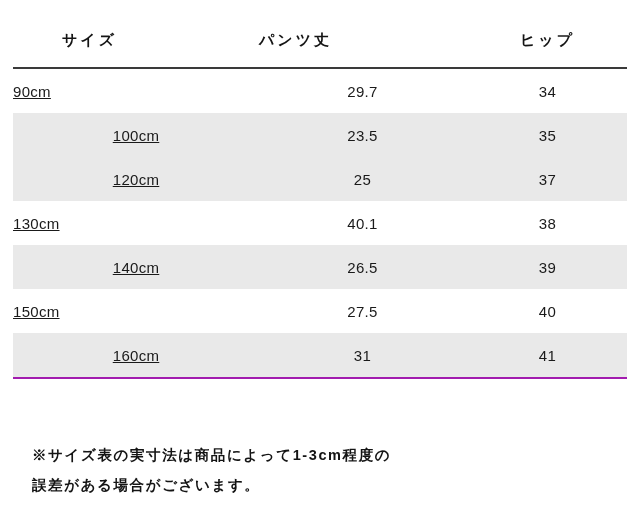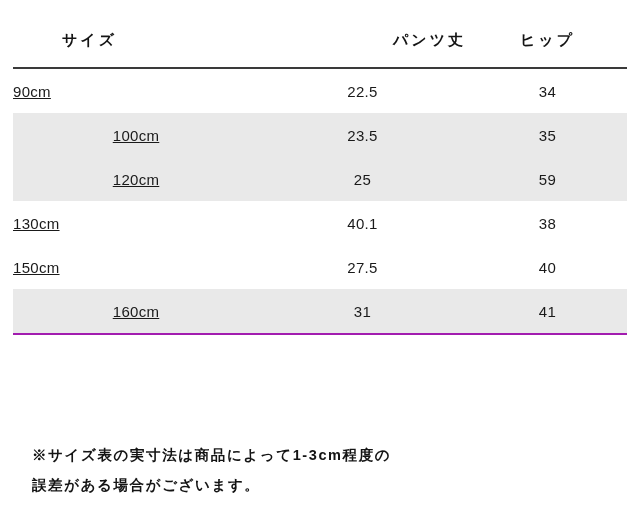--- a/index.html
+++ b/index.html
@@ -41,21 +41,21 @@
     height: 53px;
     vertical-align: middle;
     background: #ffffff;
     border: none;
     color: #141414;
   }
   .size-table thead tr {
     border-bottom: 2px solid #3a3a3a;
   }
   .th0 { text-align: left; padding-left: 49px !important; }
-  .th1 { text-align: right; padding-right: 8px !important; }
+  .th1 { text-align: left; padding-right: 8px !important; }
   .th2 { text-align: center; padding-right: 6px !important; }
 
   .size-table td {
     font-size: 15px;
     height: 44px;
     padding: 0;
     vertical-align: middle;
     border: none;
     color: #1a1a1a;
     letter-spacing: 0.3px;
@@ -122,37 +122,42 @@
     <thead>
       <tr>
         <th class="th0">サイズ</th>
         <th class="th1">パンツ丈</th>
         <th class="th2">ヒップ</th>
       </tr>
     </thead>
     <tbody>
       <tr>
         <td class="cell-size ind-a">90cm</td>
-        <td class="cell-num c1">22.5</td>
+        <td class="cell-num c1">29.7</td>
         <td class="cell-num c2">34</td>
       </tr>
       <tr class="alt">
         <td class="cell-size ind-b">100cm</td>
         <td class="cell-num c1">23.5</td>
         <td class="cell-num c2">35</td>
       </tr>
       <tr class="alt">
         <td class="cell-size ind-d">120cm</td>
         <td class="cell-num c1">25</td>
-        <td class="cell-num c2">59</td>
+        <td class="cell-num c2">37</td>
       </tr>
       <tr>
         <td class="cell-size ind-e">130cm</td>
         <td class="cell-num c1">40.1</td>
         <td class="cell-num c2">38</td>
+      </tr>
+      <tr class="alt">
+        <td class="cell-size ind-f">140cm</td>
+        <td class="cell-num c1">26.5</td>
+        <td class="cell-num c2">39</td>
       </tr>
       <tr>
         <td class="cell-size ind-g">150cm</td>
         <td class="cell-num c1">27.5</td>
         <td class="cell-num c2">40</td>
       </tr>
       <tr class="alt">
         <td class="cell-size ind-h">160cm</td>
         <td class="cell-num c1">31</td>
         <td class="cell-num c2">41</td>

